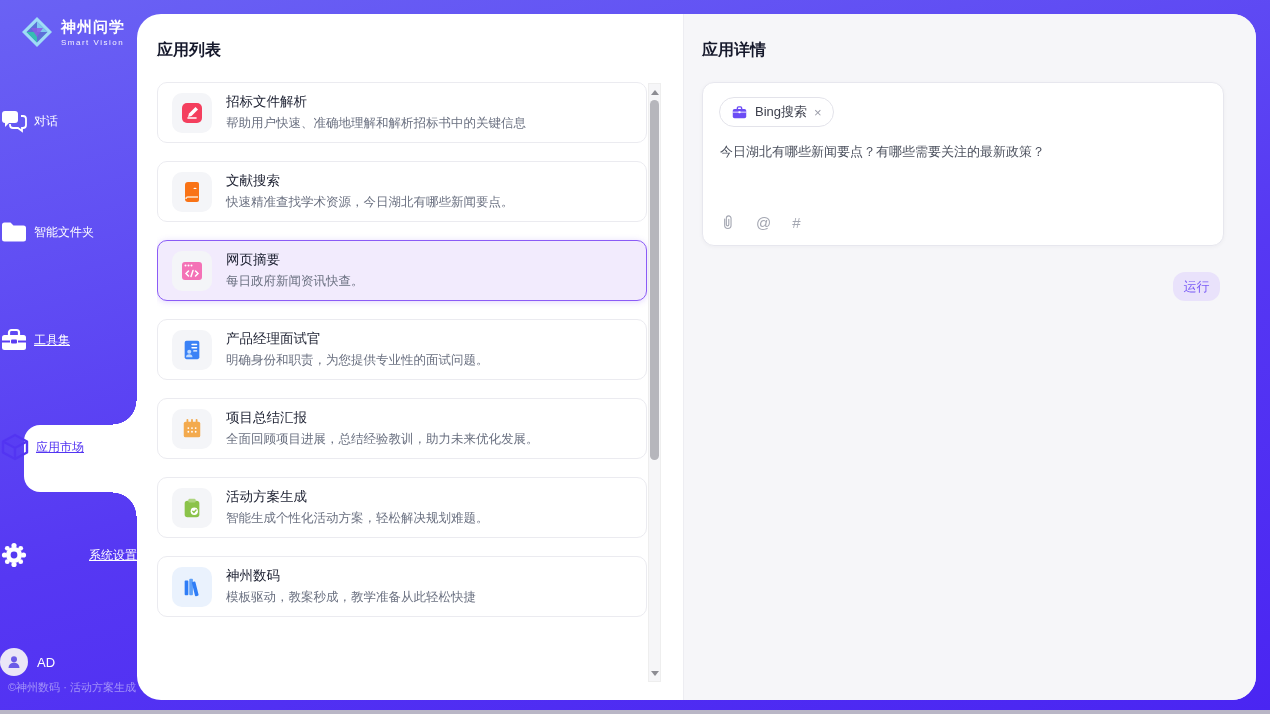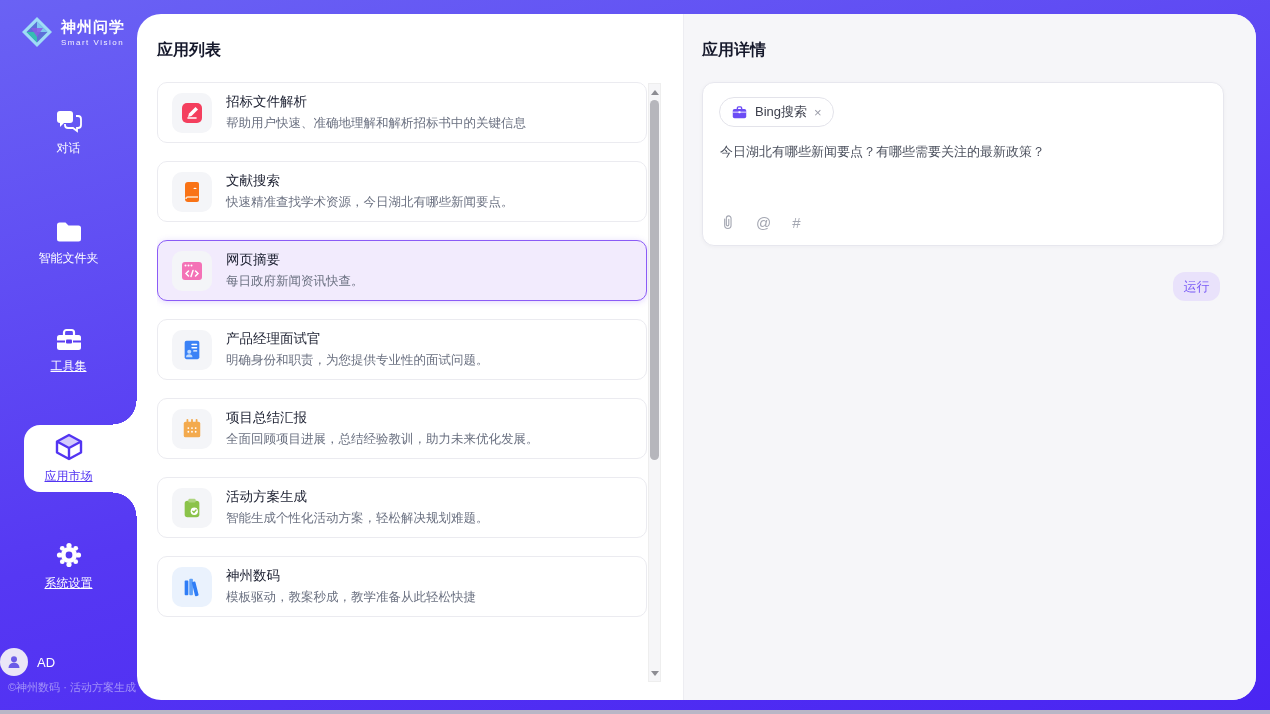--- a/index.html
+++ b/index.html
@@ -16,21 +16,21 @@
             background:#fff; border-radius:24px; overflow:hidden; }
   .panel-right { position:absolute; left:546px; top:0; width:573px; height:686px;
                  background:#f6f6f9; border-left:1px solid #ededf2; }
 
   
   .sidebar { position:absolute; left:0; top:0; width:137px; height:710px; color:#fff; }
   .logo { position:absolute; top:15px; left:20px; display:flex; align-items:center; gap:7px; }
   .logo-name { font-size:15px; font-weight:bold; letter-spacing:1px; }
   .logo-sub { font-size:8px; letter-spacing:1.5px; opacity:.92; margin-top:1px; }
 
-  .nav-item { position:absolute; left:0; width:137px; display:flex; flex-direction:column;
+  .nav-item { position:absolute; left:0; width:137px; display:flex; flex-direction:row;
               align-items:center; gap:6px; cursor:pointer; }
   .nav-label { font-size:12px; color:#fff; }
   .nav-label.u { text-decoration:underline; }
 
   .bubble { position:absolute; left:24px; top:425px; width:113px; height:67px;
             background:#fff; border-radius:16px 0 0 16px; }
   .notch { position:absolute; left:113px; width:24px; height:24px; }
   .notch.top { top:401px; background:radial-gradient(circle 24px at 0 0, rgba(0,0,0,0) 23px, #fff 23.5px); }
   .notch.bot { top:492px; background:radial-gradient(circle 24px at 0 24px, rgba(0,0,0,0) 23px, #fff 23.5px); }
   .nav-item.active { top:432px; }
@@ -311,21 +311,21 @@
     <div class="nav-item active">
       <span>
         <svg width="30" height="30" viewBox="0 0 30 30">
             <path d="M15 3 L27 9.5 V20.5 L15 27 L3 20.5 V9.5 Z M3 9.5 L15 16 L27 9.5 M15 16 V27" stroke="#5335f2" stroke-width="2.4" fill="none" stroke-linejoin="round"></path>
             <path d="M15 3 L27 9.5 L15 16 L3 9.5 Z" fill="#5335f2" opacity=".25"></path>
           </svg>
       </span>
       <span class="nav-label u">应用市场</span>
     </div>
 
-    <div class="nav-item" style="top:541px;">
+    <div class="nav-item" style="top:541px;justify-content:space-between;">
       <span>
         <svg width="28" height="28" viewBox="0 0 28 28">
             <g fill="#fff">
               <circle cx="14" cy="14" r="8"></circle>
               <circle cx="14" cy="4.5" r="2.6"></circle>
               <circle cx="14" cy="23.5" r="2.6"></circle>
               <circle cx="4.5" cy="14" r="2.6"></circle>
               <circle cx="23.5" cy="14" r="2.6"></circle>
               <circle cx="7.3" cy="7.3" r="2.4"></circle>
               <circle cx="20.7" cy="7.3" r="2.4"></circle>

